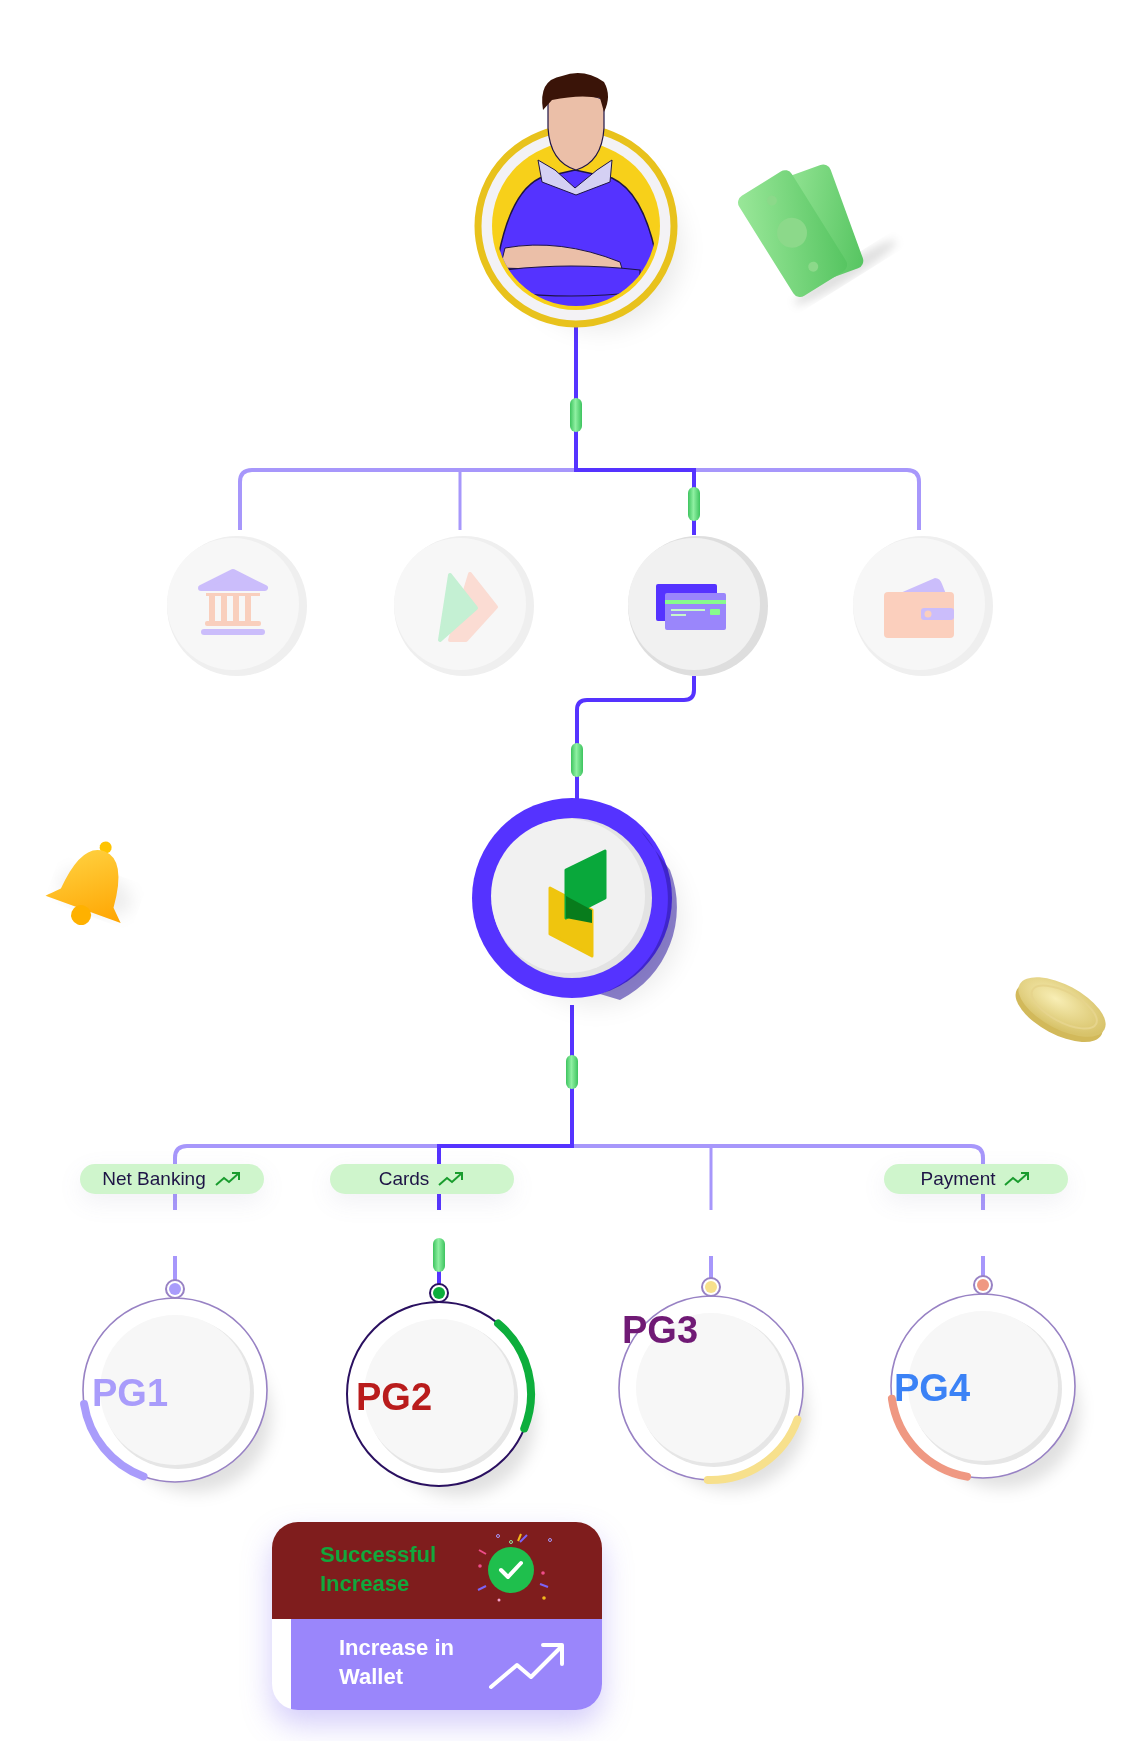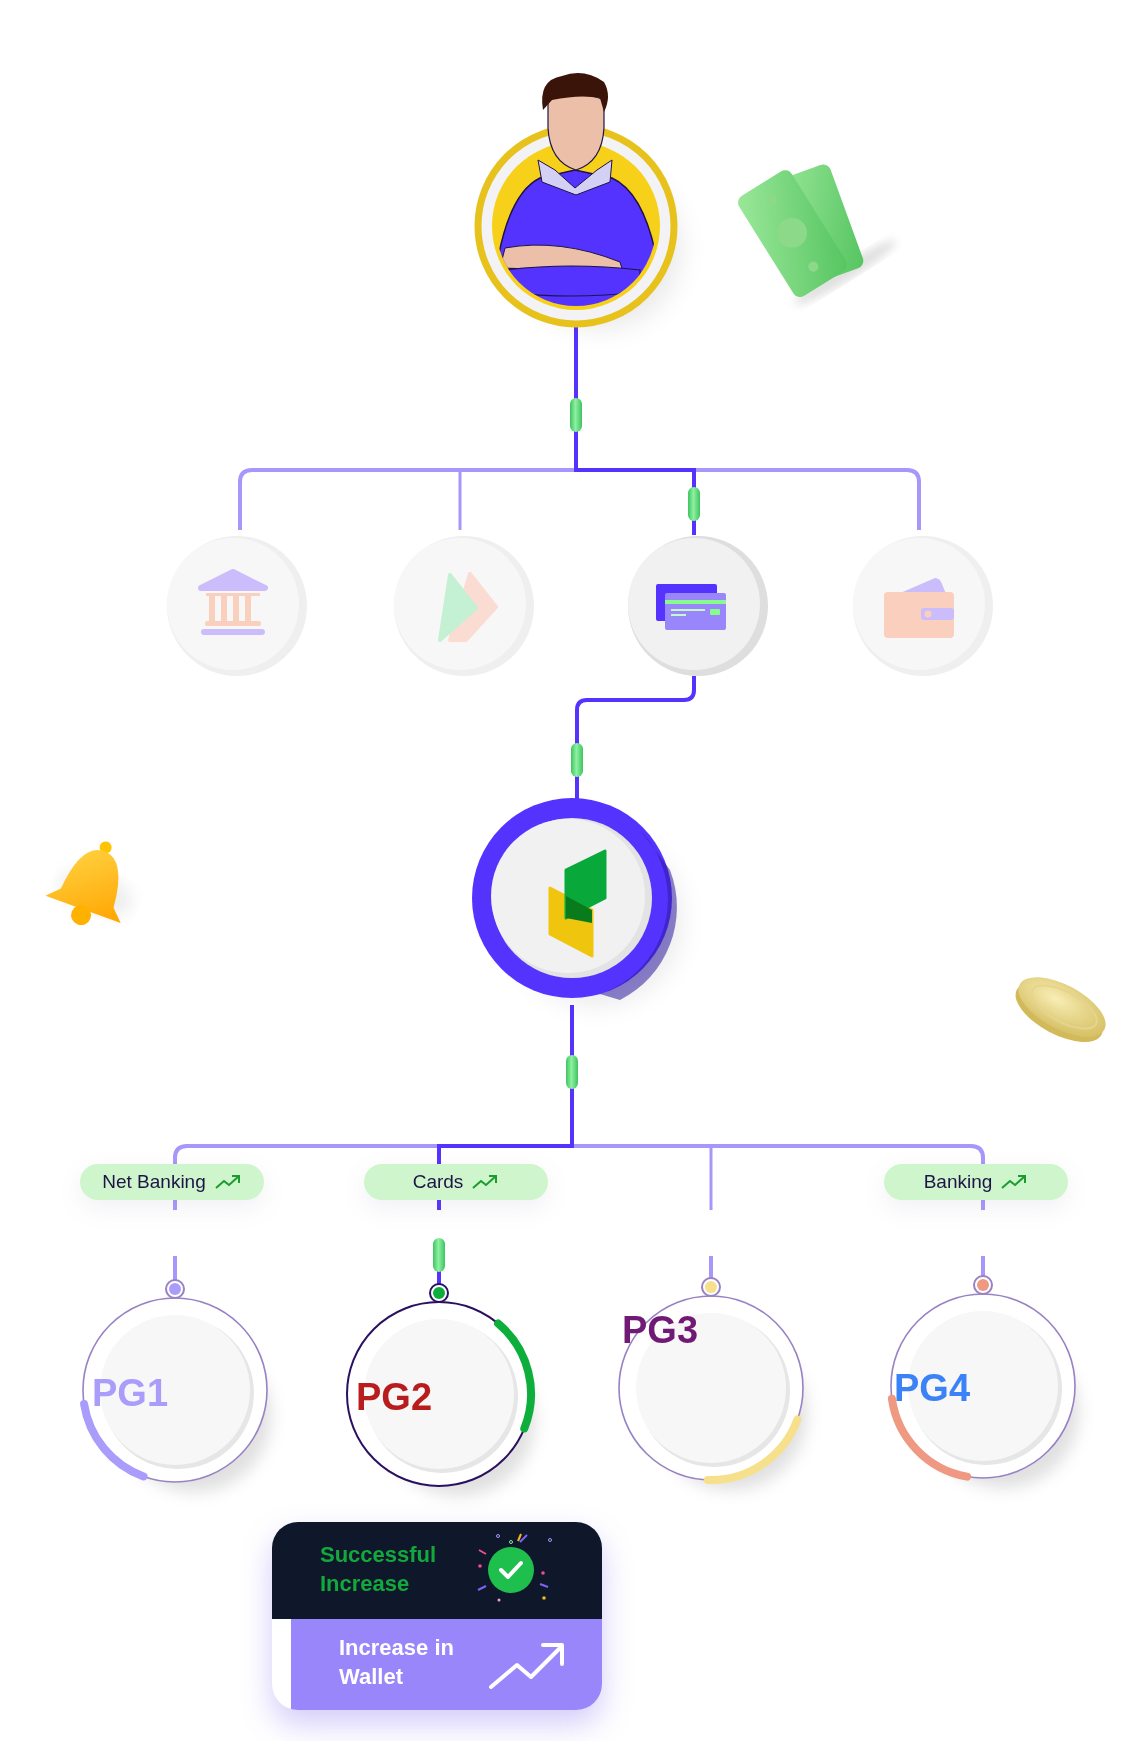--- a/index.html
+++ b/index.html
@@ -1,25 +1,25 @@
 <!DOCTYPE html>
 <html><head>
 <meta charset="utf-8">
 <style>
   html,body{margin:0;padding:0;background:#ffffff;}
   body{width:1128px;height:1741px;position:relative;overflow:hidden;font-family:"Liberation Sans","DejaVu Sans",sans-serif;}
   #stage{position:absolute;left:0;top:0;width:1128px;height:1741px;}
   .abs{position:absolute;}
-  .tag{position:absolute;height:36px;width:184px;border-radius:23px;background:#cff5cc;box-shadow:0 8px 24px rgba(120,120,160,0.10);
+  .tag{position:absolute;height:30px;width:184px;border-radius:23px;background:#cff5cc;box-shadow:0 8px 24px rgba(120,120,160,0.10);
        display:flex;align-items:center;justify-content:center;gap:8px;color:#1e1446;font-size:19px;}
   .tag svg{width:28px;height:18px;}
   .pg-label{position:absolute;width:160px;font-weight:bold;font-size:38px;}
   .card{position:absolute;left:272px;top:1522px;width:330px;height:188px;border-radius:26px;overflow:hidden;
         box-shadow:0 14px 30px rgba(130,110,240,0.35);}
-  .card-top{height:97px;background:#0f172a;position:relative;}
+  .card-top{height:97px;background:#7f1d1d;position:relative;}
   .card-bottom{height:91px;background:#9a86fb;position:relative;margin-left:19px;}
   .card-title{position:absolute;left:48px;font-weight:bold;font-size:22px;line-height:29px;}
   .card-top .card-title{top:18px;color:#12a83c;}
   .card-bottom .card-title{top:14px;color:#ffffff;}
 </style>
 </head>
 <body>
 
 <div id="stage">
 
@@ -215,28 +215,28 @@
         </g>
       </g>
   </svg>
 
   <div class="tag" style="left:80px;top:1164px">
     <span>Net Banking</span>
     <svg viewBox="0 0 28 18">
         <path d="M2 15 L10 8 L15 12 L25 3 M18 3 H25 V10" fill="none" stroke="#1a9c2e" stroke-width="2"></path>
       </svg>
   </div>
-  <div class="tag" style="left:364px;top:1164px">
+  <div class="tag" style="left:330px;top:1164px">
     <span>Cards</span>
     <svg viewBox="0 0 28 18">
         <path d="M2 15 L10 8 L15 12 L25 3 M18 3 H25 V10" fill="none" stroke="#1a9c2e" stroke-width="2"></path>
       </svg>
   </div>
   <div class="tag" style="left:884px;top:1164px">
-    <span>Banking</span>
+    <span>Payment</span>
     <svg viewBox="0 0 28 18">
         <path d="M2 15 L10 8 L15 12 L25 3 M18 3 H25 V10" fill="none" stroke="#1a9c2e" stroke-width="2"></path>
       </svg>
   </div>
 
   <div class="pg-label" style="left:92px;top:1372px;color:#a99cfb">PG1</div>
   <div class="pg-label" style="left:356px;top:1376px;color:#b91c1c">PG2</div>
   <div class="pg-label" style="left:622px;top:1309px;color:#701a75">PG3</div>
   <div class="pg-label" style="left:894px;top:1367px;color:#3b82f6">PG4</div>
 

